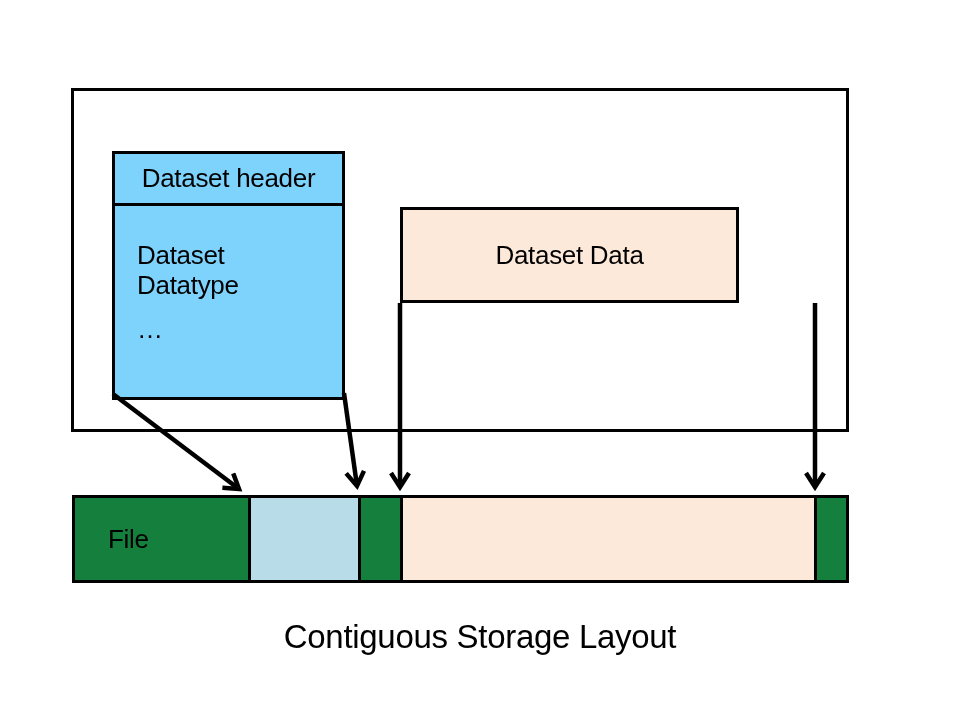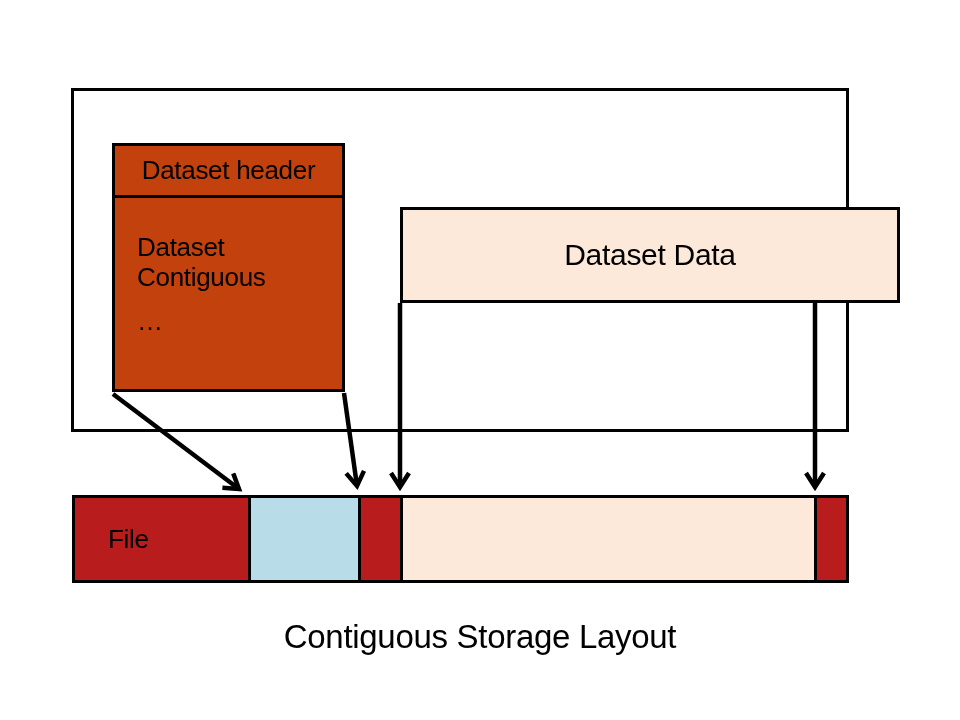--- a/index.html
+++ b/index.html
@@ -40,31 +40,31 @@
   #header-box-body {
     padding: 34px 10px 0 22px;
     font-size: 26px;
     line-height: 30px;
     letter-spacing: -0.3px;
   }
   #header-box-ellipsis { margin-top: 14px; }
 
   
   #data-box {
-    left: 400px; top: 207px; width: 500px; height: 96px;
+    left: 400px; top: 207px; width: 339px; height: 96px;
     border: 3px solid #000;
     display: flex; align-items: center; justify-content: center;
-    font-size: 30px;
+    font-size: 26px;
     letter-spacing: -0.3px;
   }
 
   
   #file-box {
     left: 72px; top: 495px; width: 777px; height: 88px;
-    border: 3px solid #000; background: #b91c1c;
+    border: 3px solid #000; background: #15803d;
     font-size: 26px;
   }
   #file-label {
     position: absolute; left: 33px; top: 0; height: 100%;
     display: flex; align-items: center;
     letter-spacing: -0.3px;
   }
   .file-segment {
     position: absolute; top: 0; height: 100%;
     box-sizing: border-box;
@@ -87,25 +87,25 @@
     letter-spacing: -0.3px;
   }
 </style>
 </head>
 <body>
 
 <div id="stage">
 
   <div class="box" id="outer-rect"></div>
 
-  <div class="box" id="header-box" style="background-color: #c2410c;">
+  <div class="box" id="header-box" style="background-color: #7dd3fc; margin-top: 8px;">
     <div id="header-box-title">Dataset header</div>
     <div id="header-box-body">
       <div>Dataset</div>
-      <div>Contiguous</div>
+      <div>Datatype</div>
       <div id="header-box-ellipsis">…</div>
     </div>
   </div>
 
   <div class="box" id="data-box" style="background-color: rgb(253, 233, 217);">
     <span>Dataset Data</span>
   </div>
 
   <div class="box" id="file-box">
     <div id="file-label">File</div>

